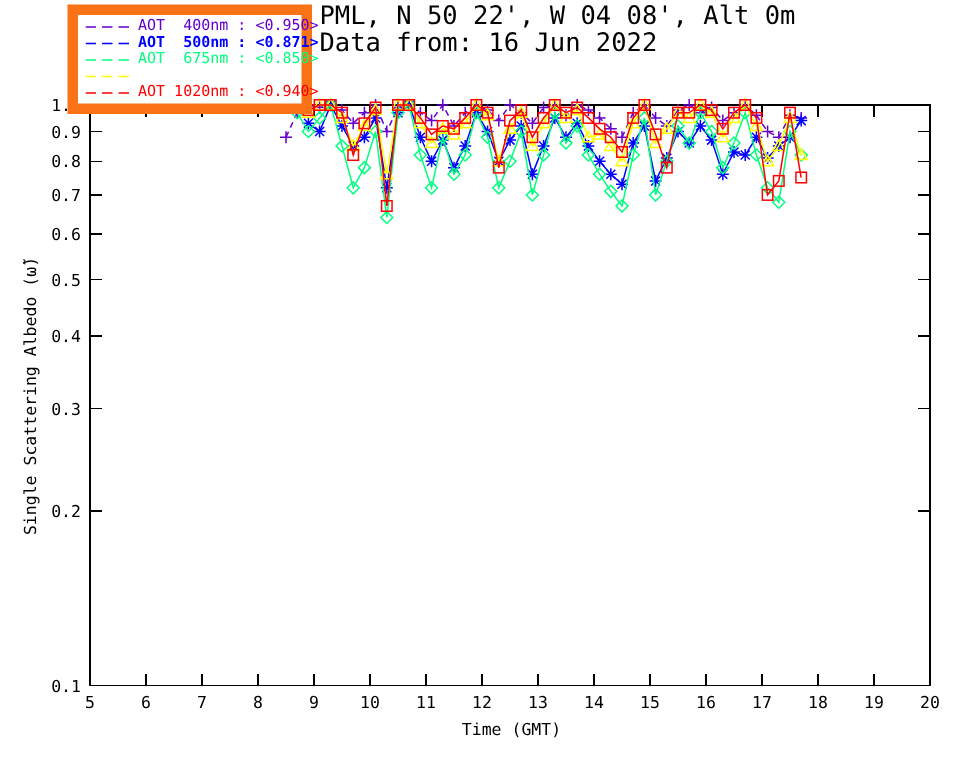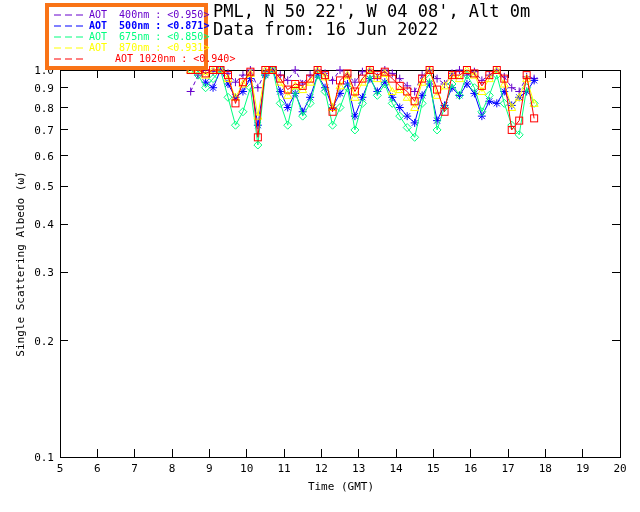--- a/index.html
+++ b/index.html
@@ -1,20 +1,20 @@
 <!DOCTYPE html>
 <html><head>
 <meta charset="utf-8">
 <style>
   html,body{margin:0;padding:0;background:#fff;}
   #screen{position:relative;width:640px;height:512px;background:#ffffff;overflow:hidden;
           font-family:"DejaVu Sans Mono", monospace;}
   #titleblock{position:absolute;left:213px;top:6px;color:#000;font-size:17px;line-height:11px;}
   #titleblock .sub{margin-top:7px;}
-  #legend-box{position:absolute;left:45px;top:3px;width:163px;border:4px solid #f97316;
+  #legend-box{position:absolute;left:45px;top:3px;width:163px;border:7px solid #f97316;
               background:#fff;padding:2px 0 2px 5px;box-sizing:border-box;}
   .lrow{display:flex;align-items:center;gap:4px;height:11px;font-size:10px;white-space:pre;}
   .lrow svg{flex:0 0 auto;display:block;}
   .axlabel{font-family:"DejaVu Sans Mono", monospace;font-size:11px;fill:#000;}
   #chart-svg{position:absolute;left:0;top:0;}
 </style>
 </head>
 <body>
 
 <div id="screen">
@@ -365,19 +365,19 @@
           <line x1="0" y1="3" x2="31" y2="3" stroke="#6600CC" stroke-dasharray="7 4"></line>
         </svg><span style="color: rgb(102, 0, 204);">AOT  400nm : &lt;0.950&gt;</span></div>
       <div class="lrow"><svg width="31" height="6">
           <line x1="0" y1="3" x2="31" y2="3" stroke="#0000FF" stroke-dasharray="7 4"></line>
         </svg><span style="color: rgb(0, 0, 255); font-weight: bold;">AOT  500nm : &lt;0.871&gt;</span></div>
       <div class="lrow"><svg width="31" height="6">
           <line x1="0" y1="3" x2="31" y2="3" stroke="#00FF7F" stroke-dasharray="7 4"></line>
         </svg><span style="color: rgb(0, 255, 127);">AOT  675nm : &lt;0.850&gt;</span></div>
       <div class="lrow"><svg width="31" height="6">
           <line x1="0" y1="3" x2="31" y2="3" stroke="#FFFF00" stroke-dasharray="7 4"></line>
-        </svg><span style="color: rgb(255, 255, 0);">AOT  870nm : &lt;0.931&gt;</span></div>
+        </svg></div>
       <div class="lrow"><svg width="31" height="6">
           <line x1="0" y1="3" x2="31" y2="3" stroke="#FF0000" stroke-dasharray="7 4"></line>
-        </svg><span style="color: rgb(255, 0, 0); margin-left: 26px;">AOT 1020nm : &lt;0.940&gt;</span></div>
+        </svg><span style="color: rgb(255, 0, 0);">AOT 1020nm : &lt;0.940&gt;</span></div>
     </div>
 
 </div>
 
 </body></html>

